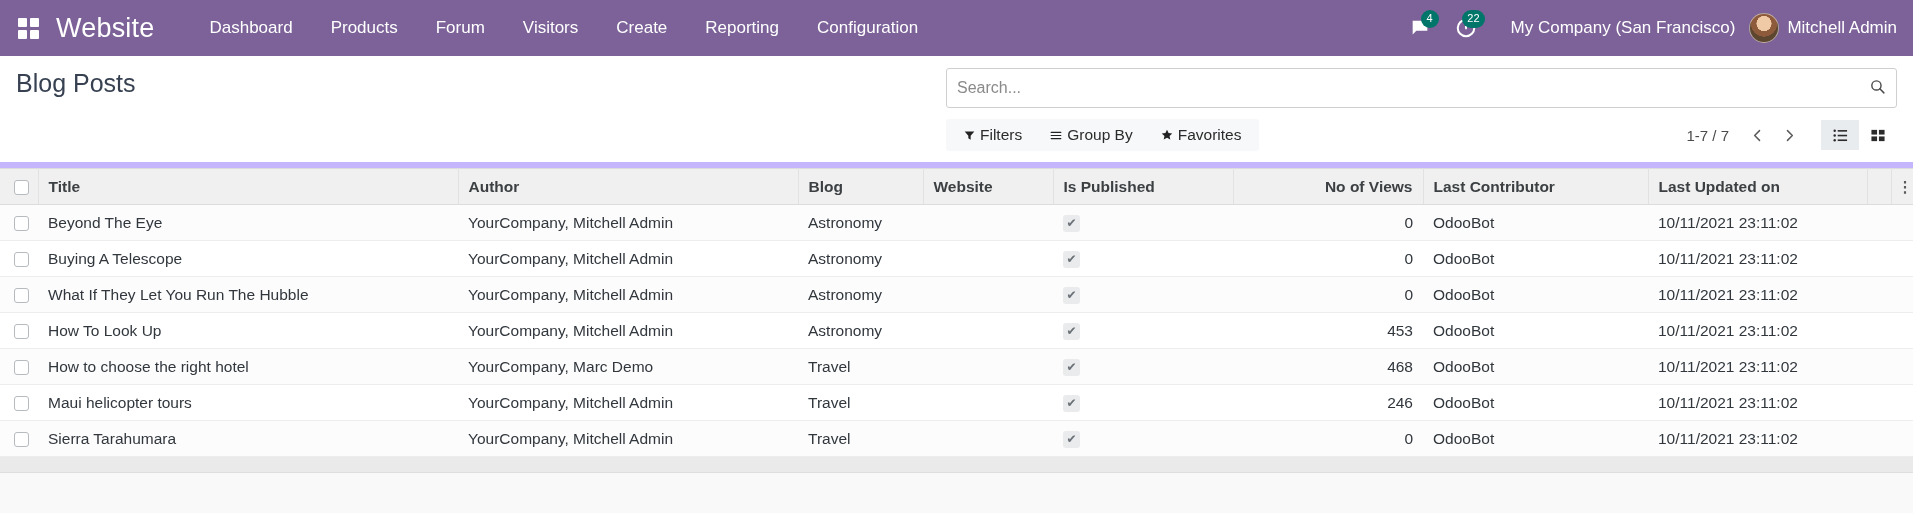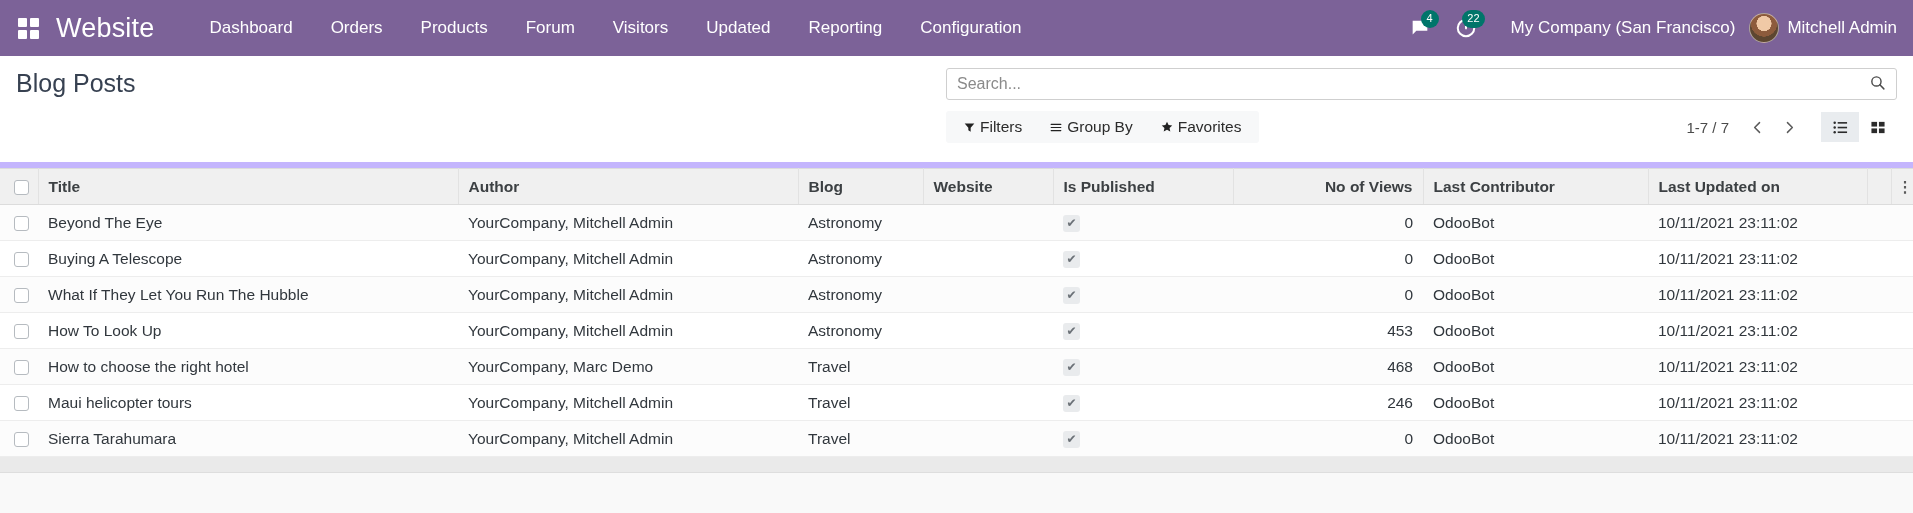--- a/index.html
+++ b/index.html
@@ -93,21 +93,21 @@
   }
   .btn-import {
     background: #ffffff; border: 1px solid #d8d8d8; border-radius: 3px;
     width: 34px; height: 34px; margin-left: 9px; cursor: pointer;
     display: flex; align-items: center; justify-content: center;
   }
 
   .cp-right { flex: 1; padding-top: 12px; }
   .searchbar {
     border: 1px solid #cfcfcf; border-radius: 3px;
-    height: 32px; display: flex; align-items: center;
+    height: 40px; display: flex; align-items: center;
     padding: 0 10px; background: #fff;
     max-width: 1110px;
   }
   .search-input {
     border: none; outline: none; flex: 1;
     font-size: 16px; color: #666; font-family: inherit;
     background: transparent; padding: 0;
   }
   .search-input::placeholder { color: #8a8a8a; }
   .search-magnifier { color: #555; font-size: 15px; }
@@ -190,25 +190,24 @@
       <i></i>
         <i></i>
         <i></i>
         <i></i>
     </span>
   </div>
   <div class="app-name">Website</div>
 
   <div class="menu-items" id="menu-items">
       <div class="menu-item">Dashboard</div>
-      <div class="menu-item">Orders</div>
       <div class="menu-item">Products</div>
       <div class="menu-item">Forum</div>
       <div class="menu-item">Visitors</div>
-      <div class="menu-item">Updated</div>
+      <div class="menu-item">Create</div>
       <div class="menu-item">Reporting</div>
       <div class="menu-item">Configuration</div>
     </div>
 
   <div class="nav-right">
     <div class="nav-icon-btn">
       <svg width="22" height="22" viewBox="0 0 24 24">
         <path d="M4 4h16v11H8l-4 4z" fill="#ffffff"></path>
       </svg>
       <span class="badge">4</span>

